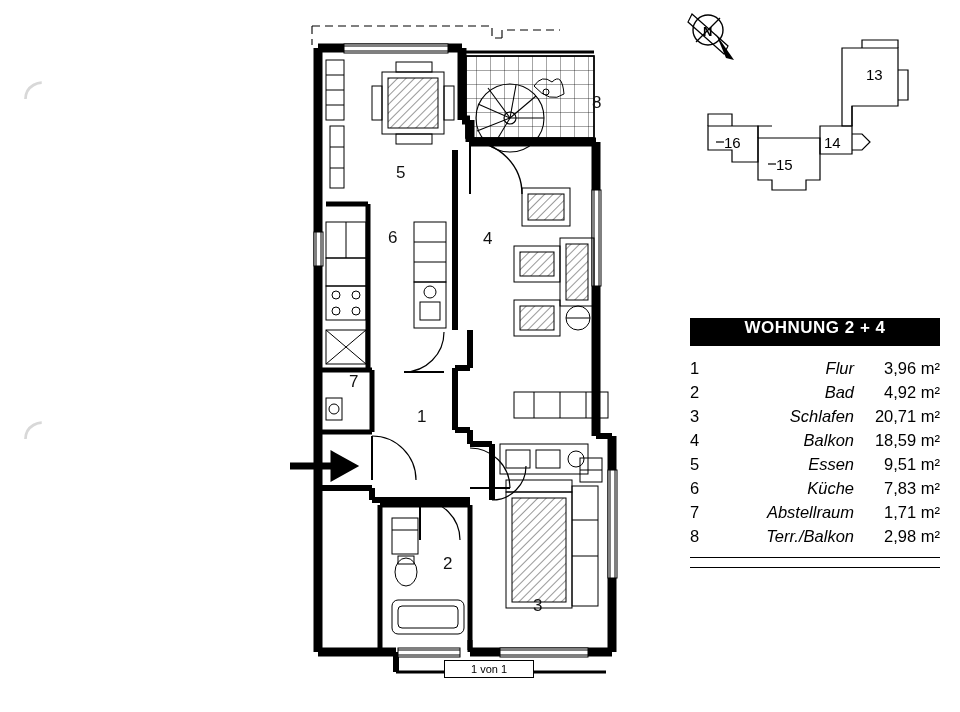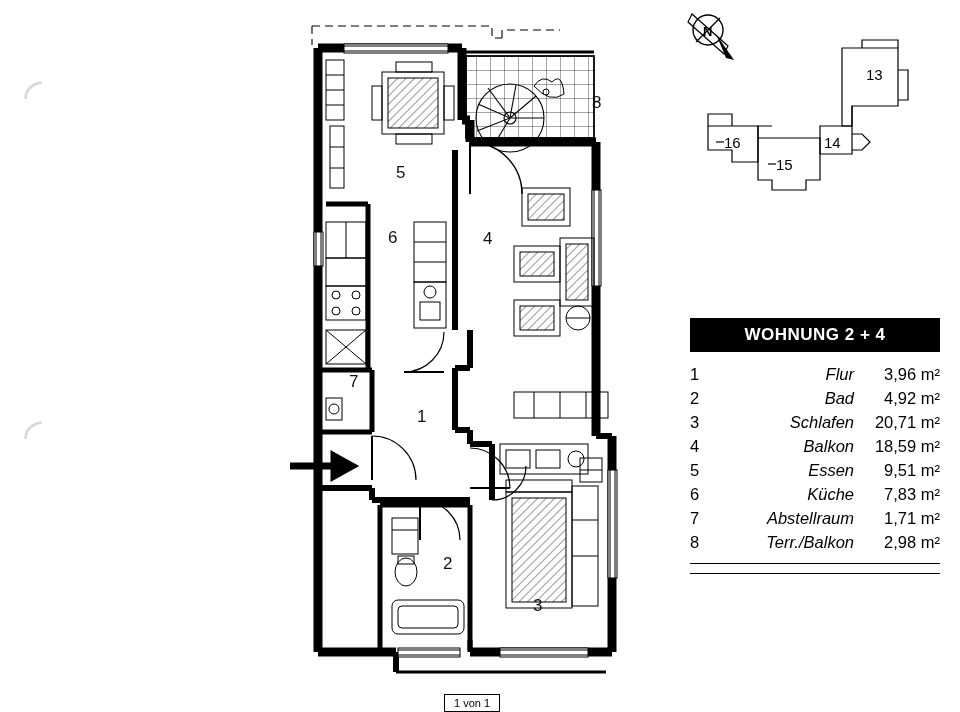--- a/index.html
+++ b/index.html
@@ -35,23 +35,23 @@
   
   #legend {
     position: absolute;
     left: 690px;
     top: 318px;
     width: 250px;
   }
   .legend-title-bar {
     background: #000;
     color: #fff;
-    height: 34px;
+    height: 28px;
     display: flex;
-    align-items: center;
+    align-items: flex-start;
     justify-content: center;
     letter-spacing: 0.5px;
   }
   .legend-title-bar span {
     font-size: 17px;
     font-weight: bold;
     font-family: "Liberation Sans", sans-serif;
   }
   table.legend {
     border-collapse: collapse;
@@ -88,23 +88,23 @@
   
   #north { position: absolute; left: 686px; top: 8px; width: 70px; height: 60px; }
 
   
   #keyplan { position: absolute; left: 702px; top: 30px; width: 250px; height: 170px; }
 
   
   #page-tag {
     position: absolute;
     left: 444px;
-    top: 694px;
+    top: 660px;
     border: 1px solid #000;
-    padding: 2px 9px;
+    padding: 2px 26px;
     font-size: 11px;
     background: #fff;
     color: #000;
   }
 
   
   .scanarc { position: absolute; color: #d8d8d8; font-size: 46px; line-height: 1; }
 </style>
 </head>
 <body>

